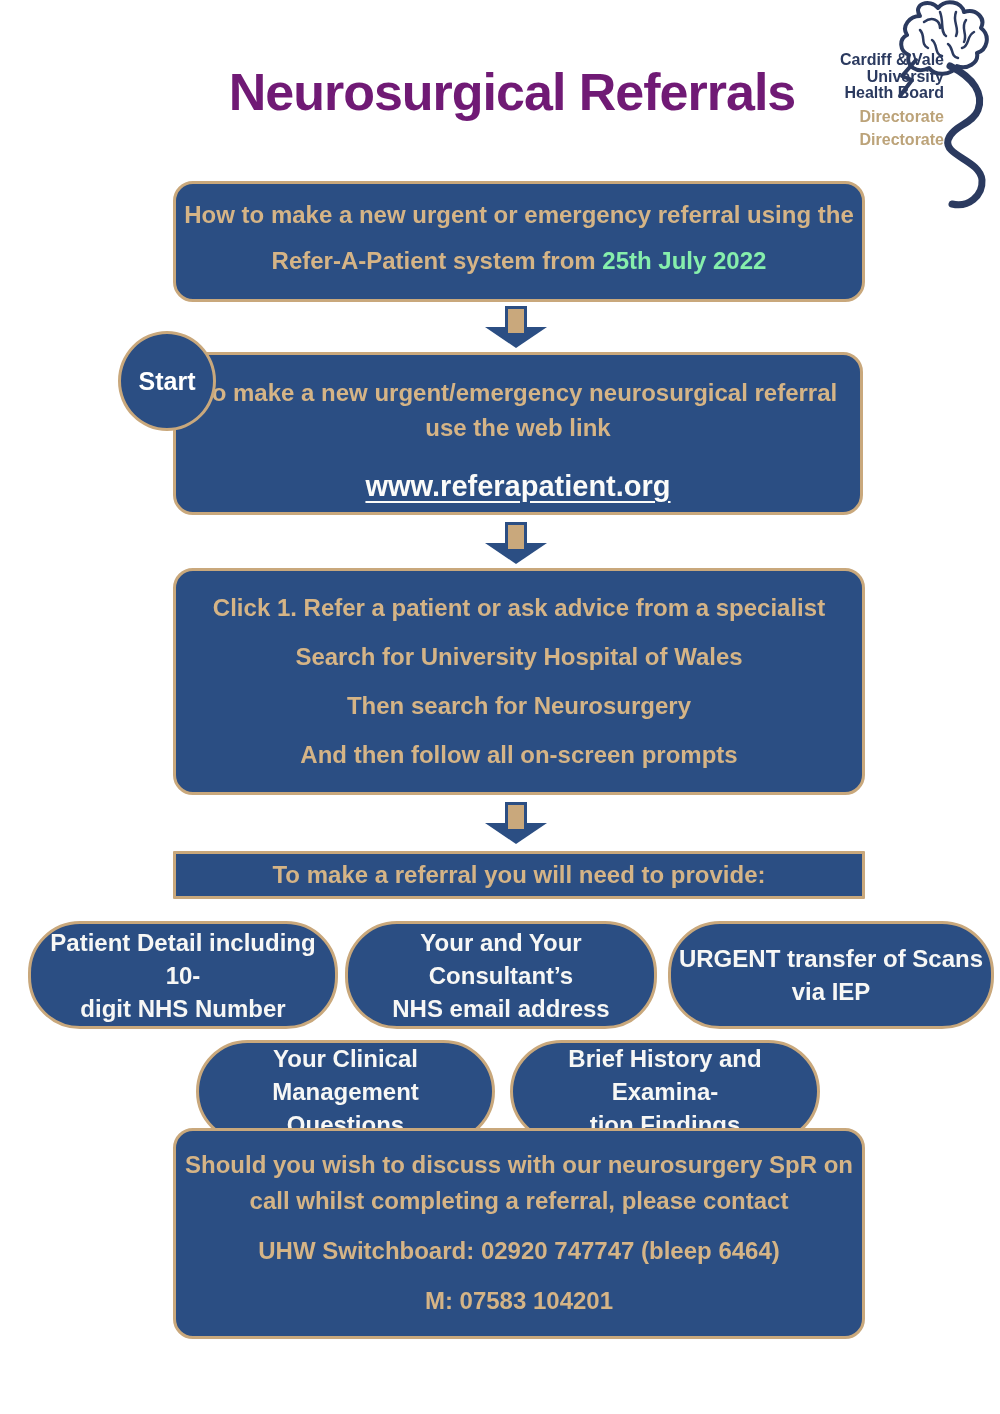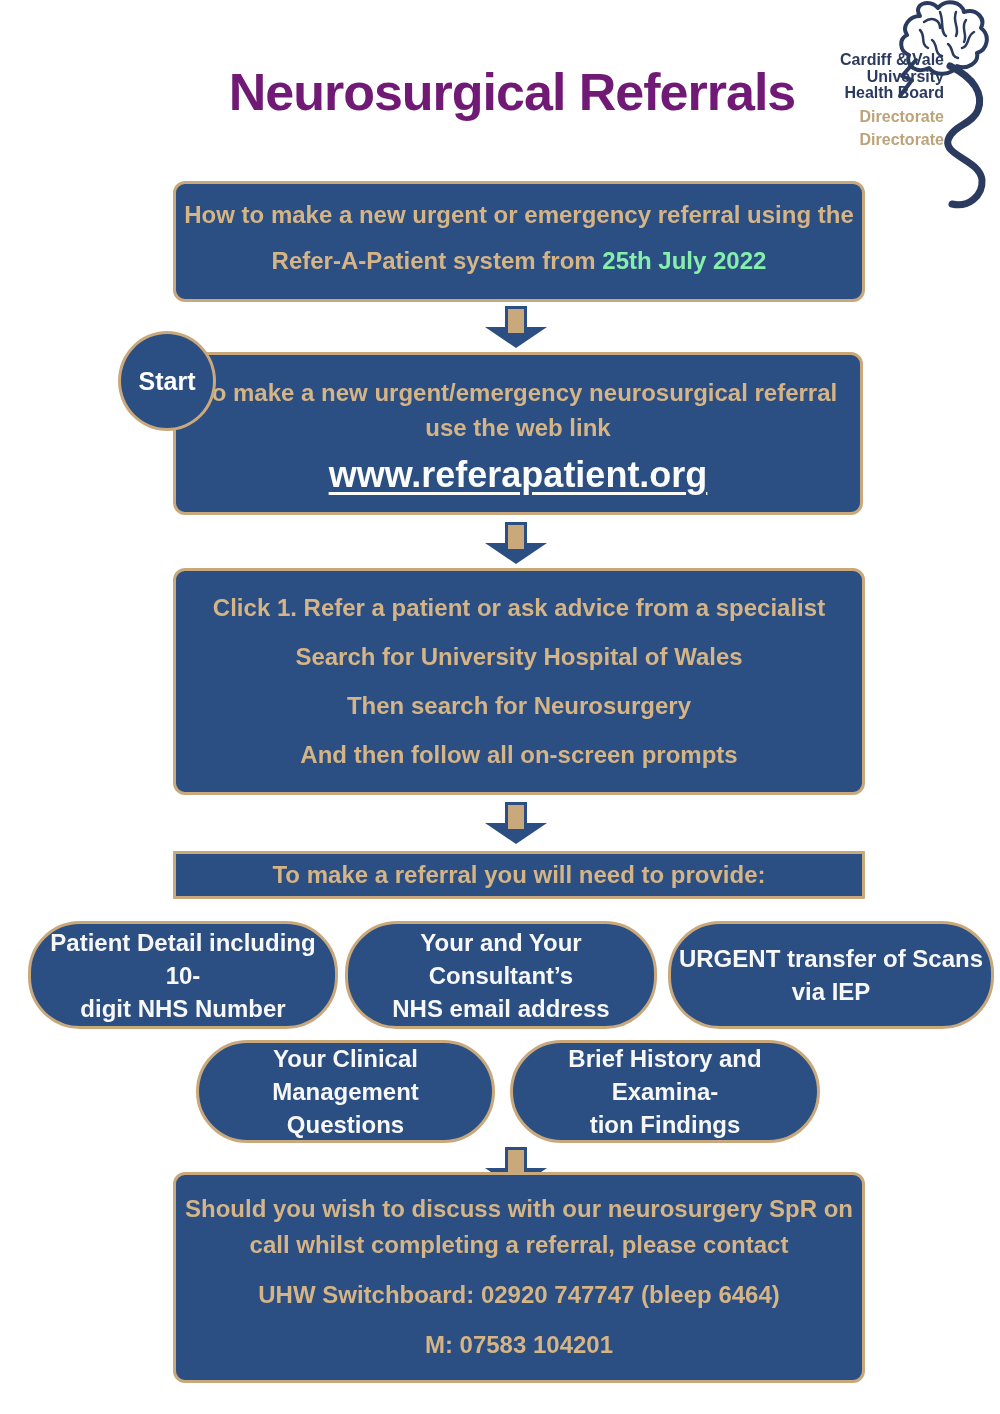--- a/index.html
+++ b/index.html
@@ -13,33 +13,33 @@
 
   
   .logo{position:absolute;top:0;right:0;width:172px;height:214px;}
   .logo svg{position:absolute;top:0;right:0;}
   .logo-text{position:absolute;top:52px;right:56px;text-align:right;line-height:16.5px;
     font-size:16px;font-weight:bold;color:#2B3A5F;}
   .logo-dept{margin-top:7px;color:#BCA379;}
 
   
   .fbox{
-    position:absolute;background:#2B4E83;border:3px solid #C9A87C;border-radius:12px;
+    position:absolute;background:#2B4E83;border:3px solid #C9A87C;border-radius:20px;
     box-sizing:border-box;color:#D5B486;font-weight:bold;font-size:24px;text-align:center;
   }
   .fbox p{margin:0;}
   .tan{color:#D5B486;}
   .white{color:#86efac;}
 
   .box-intro{left:173px;top:181px;width:692px;height:121px;padding-top:13px;line-height:35px;}
   .box-intro .l2{margin-top:11px;}
 
   .box-weblink{left:173px;top:352px;width:690px;height:163px;padding-top:20px;line-height:35px;}
   .weblink-url{
-    display:inline-block;margin-top:12px;color:#FBFBF9;font-size:36px;
+    display:inline-block;margin-top:24px;color:#FBFBF9;font-size:29px;
     text-decoration:underline;text-underline-offset:5px;cursor:pointer;
   }
 
   .start-circle{
     position:absolute;left:118px;top:331px;width:98px;height:100px;border-radius:50%;
     background:#2B4E83;border:3px solid #C9A87C;box-sizing:border-box;z-index:5;
     display:flex;align-items:center;justify-content:center;
     color:#ffffff;font-size:25px;font-weight:bold;
   }
 
@@ -53,21 +53,21 @@
     position:absolute;background:#2B4E83;border:3px solid #C9A87C;border-radius:52px;
     box-sizing:border-box;color:#F7F7F5;font-weight:bold;font-size:24px;text-align:center;
     display:flex;flex-direction:column;justify-content:center;line-height:33px;
   }
   .pill-a{left:28px;top:921px;width:310px;height:108px;align-items:center;}
   .pill-b{left:345px;top:921px;width:312px;height:108px;}
   .pill-c{left:668px;top:921px;width:326px;height:108px;}
   .pill-d{left:196px;top:1040px;width:299px;height:103px;}
   .pill-e{left:510px;top:1040px;width:310px;height:103px;}
 
-  .box-contact{left:173px;top:1172px;width:692px;height:211px;padding-top:16px;line-height:36px;}
+  .box-contact{left:173px;top:1128px;width:692px;height:211px;padding-top:16px;line-height:36px;}
   .box-contact .l3{margin-top:14px;line-height:36px;}
   .box-contact .l4{margin-top:14px;line-height:36px;}
 
   .flow-arrow{position:absolute;width:72px;height:42px;}
   .arrow-1{left:480px;top:306px;}
   .arrow-2{left:480px;top:522px;}
   .arrow-3{left:480px;top:802px;}
   .arrow-4{left:480px;top:1147px;}
 </style>
 </head>

